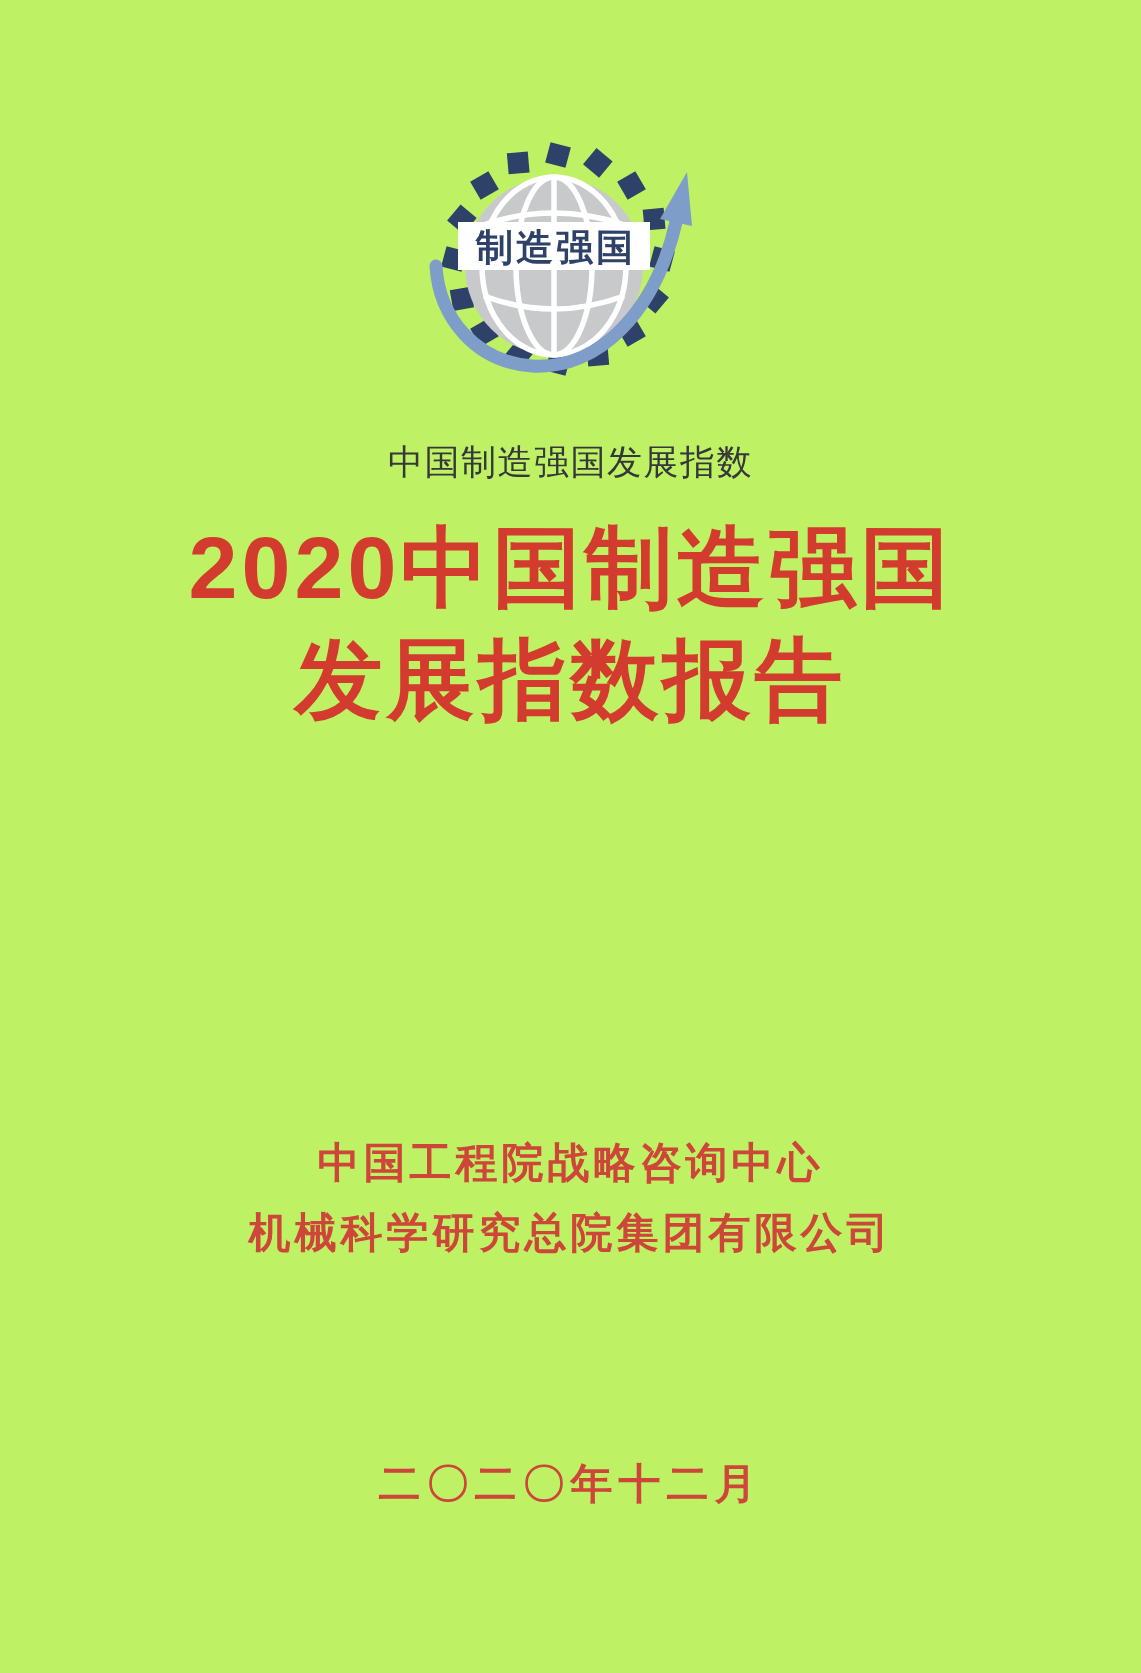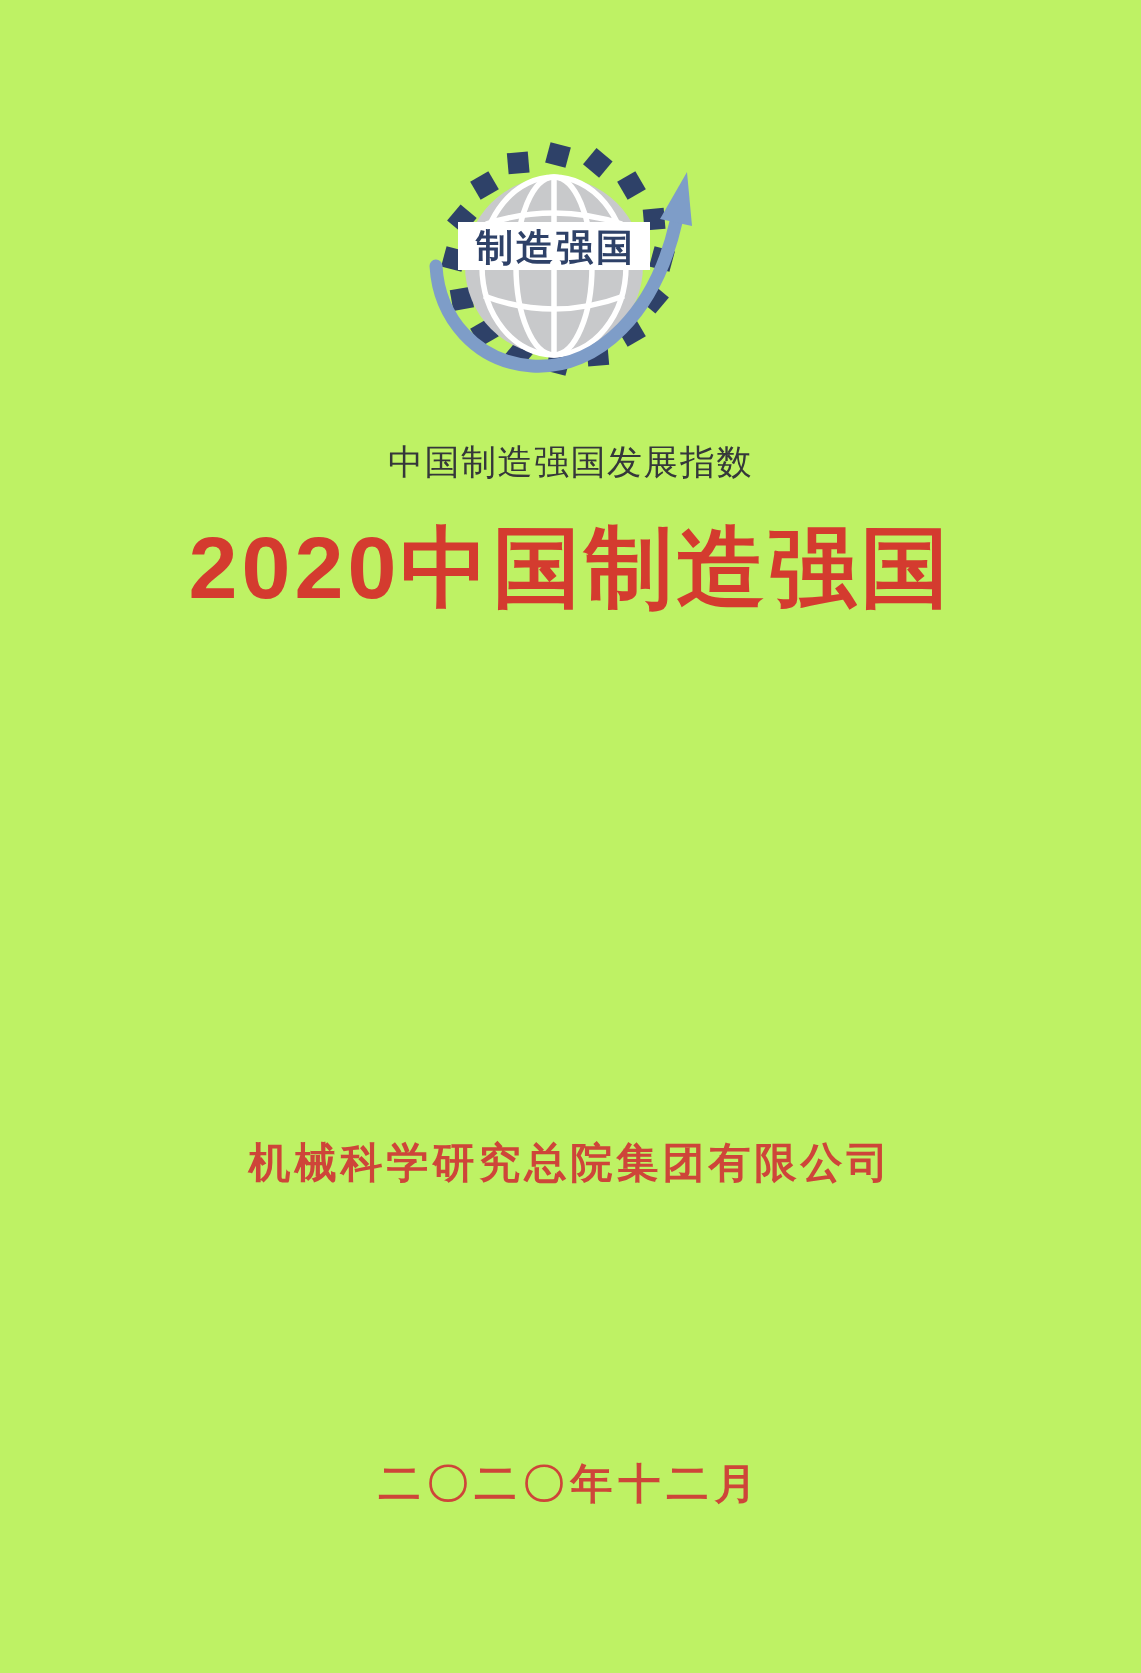--- a/index.html
+++ b/index.html
@@ -126,21 +126,23 @@
         <path d="M 28 146 C 31 198, 68 242, 124 246 C 192 250, 248 190, 268 102" stroke="#7e9dc8" stroke-width="13" fill="none" stroke-linecap="round"></path>
         <polygon points="252,99 284,106 279,52" fill="#7e9dc8"></polygon>
       </g>
     </svg>
   </div>
 
   <div class="subtitle">中国制造强国发展指数</div>
 
   <div class="title">
     <div>2020中国制造强国</div>
+    <div>发展指数报告</div>
   </div>
 
   <div class="orgs">
+    <div>中国工程院战略咨询中心</div>
     <div>机械科学研究总院集团有限公司</div>
   </div>
 
   <div class="pub-date">二〇二〇年十二月</div>
 
 </div>
 
 </body></html>

